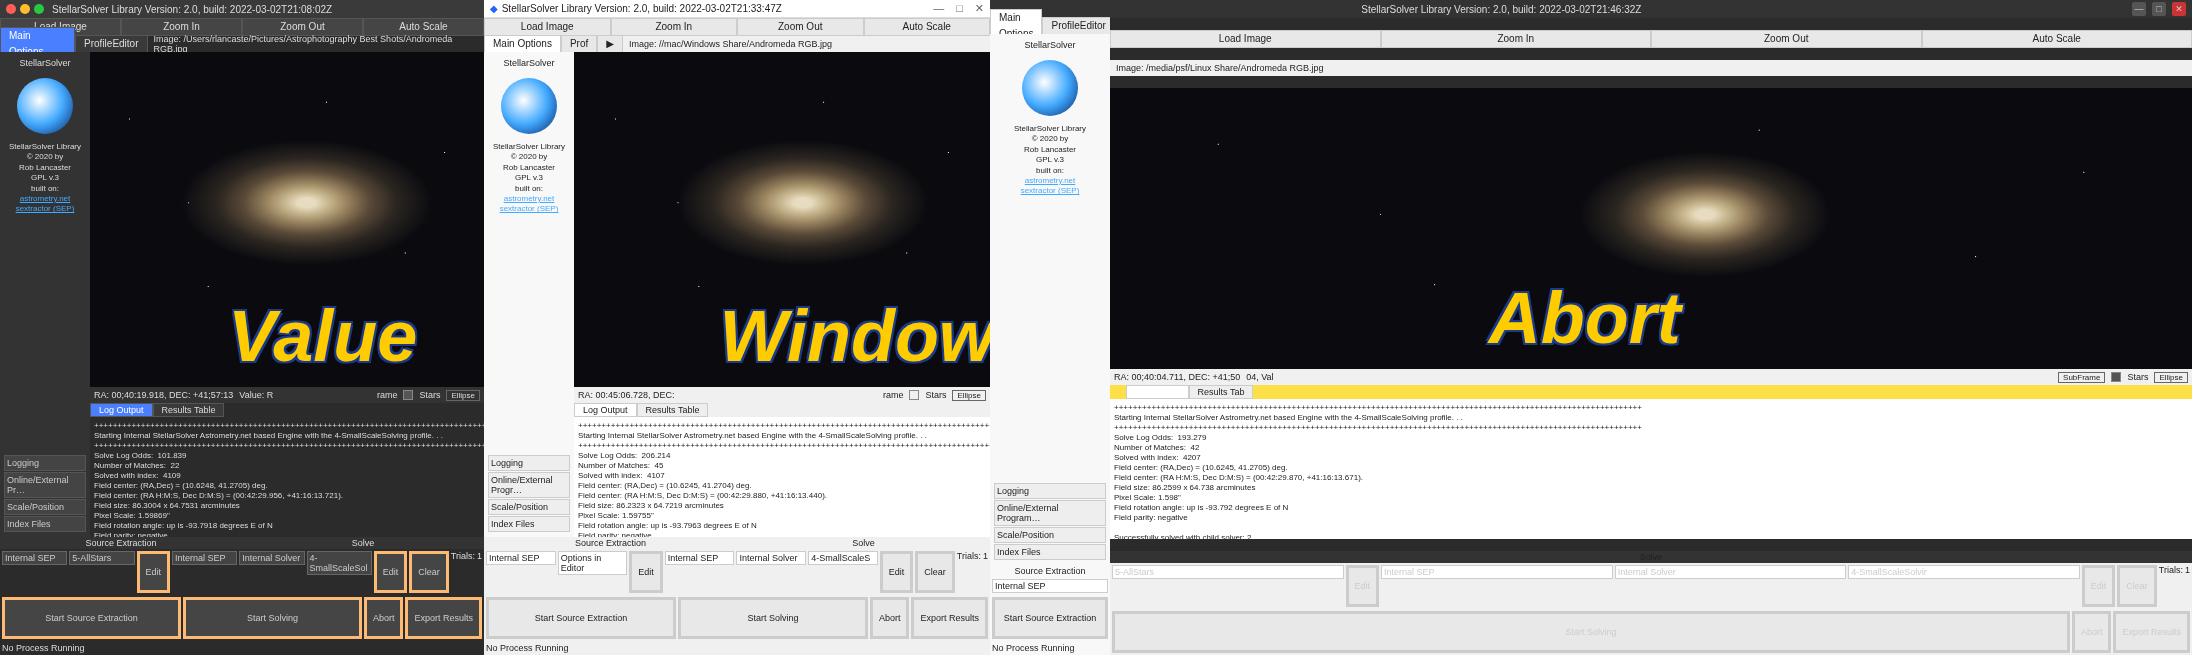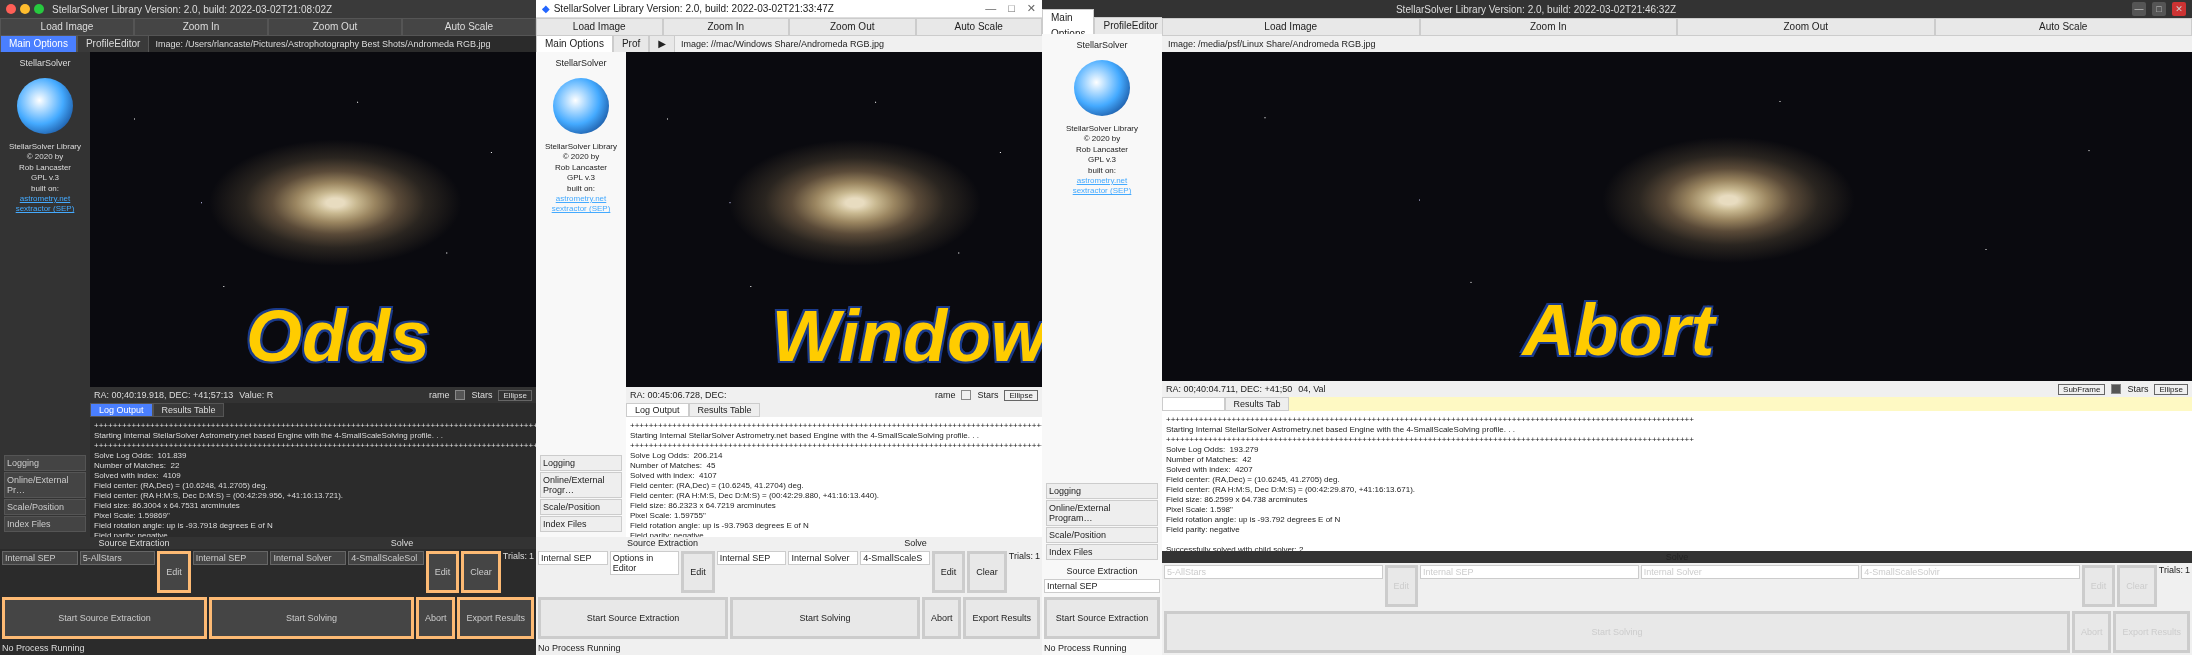--- a/index.html
+++ b/index.html
@@ -1,20 +1,20 @@
 <!DOCTYPE html>
 <html><head>
 <meta charset="utf-8">
 <style>
 * { box-sizing: border-box; margin: 0; padding: 0; font-family: Arial, sans-serif; }
 body { display: flex; width: 2192px; height: 655px; background: #000; }
 .window { display: flex; flex-direction: column; position: relative; }
 .window.dark { background: #2b2b2b; color: #ddd; }
 .window.light { background: #f0f0f0; color: #222; }
-.window.mac { width: 536px; }
+.window.mac { width: 484px; }
 .window.win { width: 506px; }
 .window.lin { width: 580px; }
 .titlebar { display: flex; align-items: center; height: 18px; padding: 0 6px; font-size: 10px; }
 .dark .titlebar { background: #3a3a3a; }
 .light .titlebar { background: #fff; border-bottom: 1px solid #ddd; }
 .lin .titlebar { background: #333; }
 .traffic { display: flex; gap: 4px; margin-right: 8px; }
 .dot { width: 10px; height: 10px; border-radius: 50%; }
 .dot.r { background: #ff5f56; } .dot.y { background: #ffbd2e; } .dot.g { background: #27c93f; }
 .winbtns { margin-left: auto; display: flex; gap: 12px; font-size: 11px; color: #666; }
@@ -116,21 +116,21 @@
       </div>
       <div class="sidebtns">
         <div class="sidebtn">Logging</div>
         <div class="sidebtn">Online/External Pr…</div>
         <div class="sidebtn">Scale/Position</div>
         <div class="sidebtn">Index Files</div>
       </div>
     </div>
     <div class="main">
       <div class="galaxy">
-        <div class="os-label">Odds</div>
+        <div class="os-label">Value</div>
       </div>
       <div class="statusbar">
         <span>RA: 00;40:19.918, DEC: +41;57:13</span>
         <span>Value: R</span>
         <span class="spacer"></span>
         <span>rame</span>
         <span class="chk"></span>
         <span>Stars</span>
         <span class="chip">Ellipse</span>
       </div>
@@ -320,21 +320,21 @@
     </div>
   <div class="ctrlrow">
     <div class="combo">Internal SEP</div>
   </div>
   <div class="ctrlrow">
     <div class="btn startbtn">Start Source Extraction</div>
   </div>
   <div style="padding:2px;font-size:9px;">No Process Running</div>
 </div>
 
-<div class="window dark lin" style="flex:1;">
+<div class="window dark lin" style="flex:1;gap:12px;">
   <div class="titlebar" style="background:#333;">
     <span style="margin:0 auto;">StellarSolver Library Version: 2.0, build: 2022-03-02T21:46:32Z</span>
     <div class="linbtns">
       <div class="linbtn">—</div>
       <div class="linbtn">□</div>
       <div class="linbtn" style="background:#c33;">✕</div>
     </div>
   </div>
   <div class="toolbar" style="background:#f0f0f0;">
     <div class="toolbtn" style="background:#e8e8e8;color:#222;border-color:#ccc;">Load Image</div>
@@ -352,21 +352,21 @@
       </div>
       <div class="statusbar" style="background:#f0f0f0;">
         <span>RA: 00;40:04.711, DEC: +41;50</span>
         <span>04, Val</span>
         <span class="spacer"></span>
         <span class="chip">SubFrame</span>
         <span class="chk"></span>
         <span>Stars</span>
         <span class="chip">Ellipse</span>
       </div>
-      <div class="logtabs" style="background:#fef9c3;">
+      <div class="logtabs" style="background:#fde047;padding-left:16px;">
         <div class="logtab active" style="background:#fff;border-color:#ccc;">Log Output</div>
         <div class="logtab" style="background:#eee;border-color:#ccc;">Results Tab</div>
       </div>
       <div class="log" style="background:#fff;height:140px;">+++++++++++++++++++++++++++++++++++++++++++++++++++++++++++++++++++++++++++++++++++++++++++++++++++++++++++++++++
 Starting Internal StellarSolver Astrometry.net based Engine with the 4-SmallScaleSolving profile. . .
 +++++++++++++++++++++++++++++++++++++++++++++++++++++++++++++++++++++++++++++++++++++++++++++++++++++++++++++++++
 Solve Log Odds:  193.279
 Number of Matches:  42
 Solved with index:  4207
 Field center: (RA,Dec) = (10.6245, 41.2705) deg.

